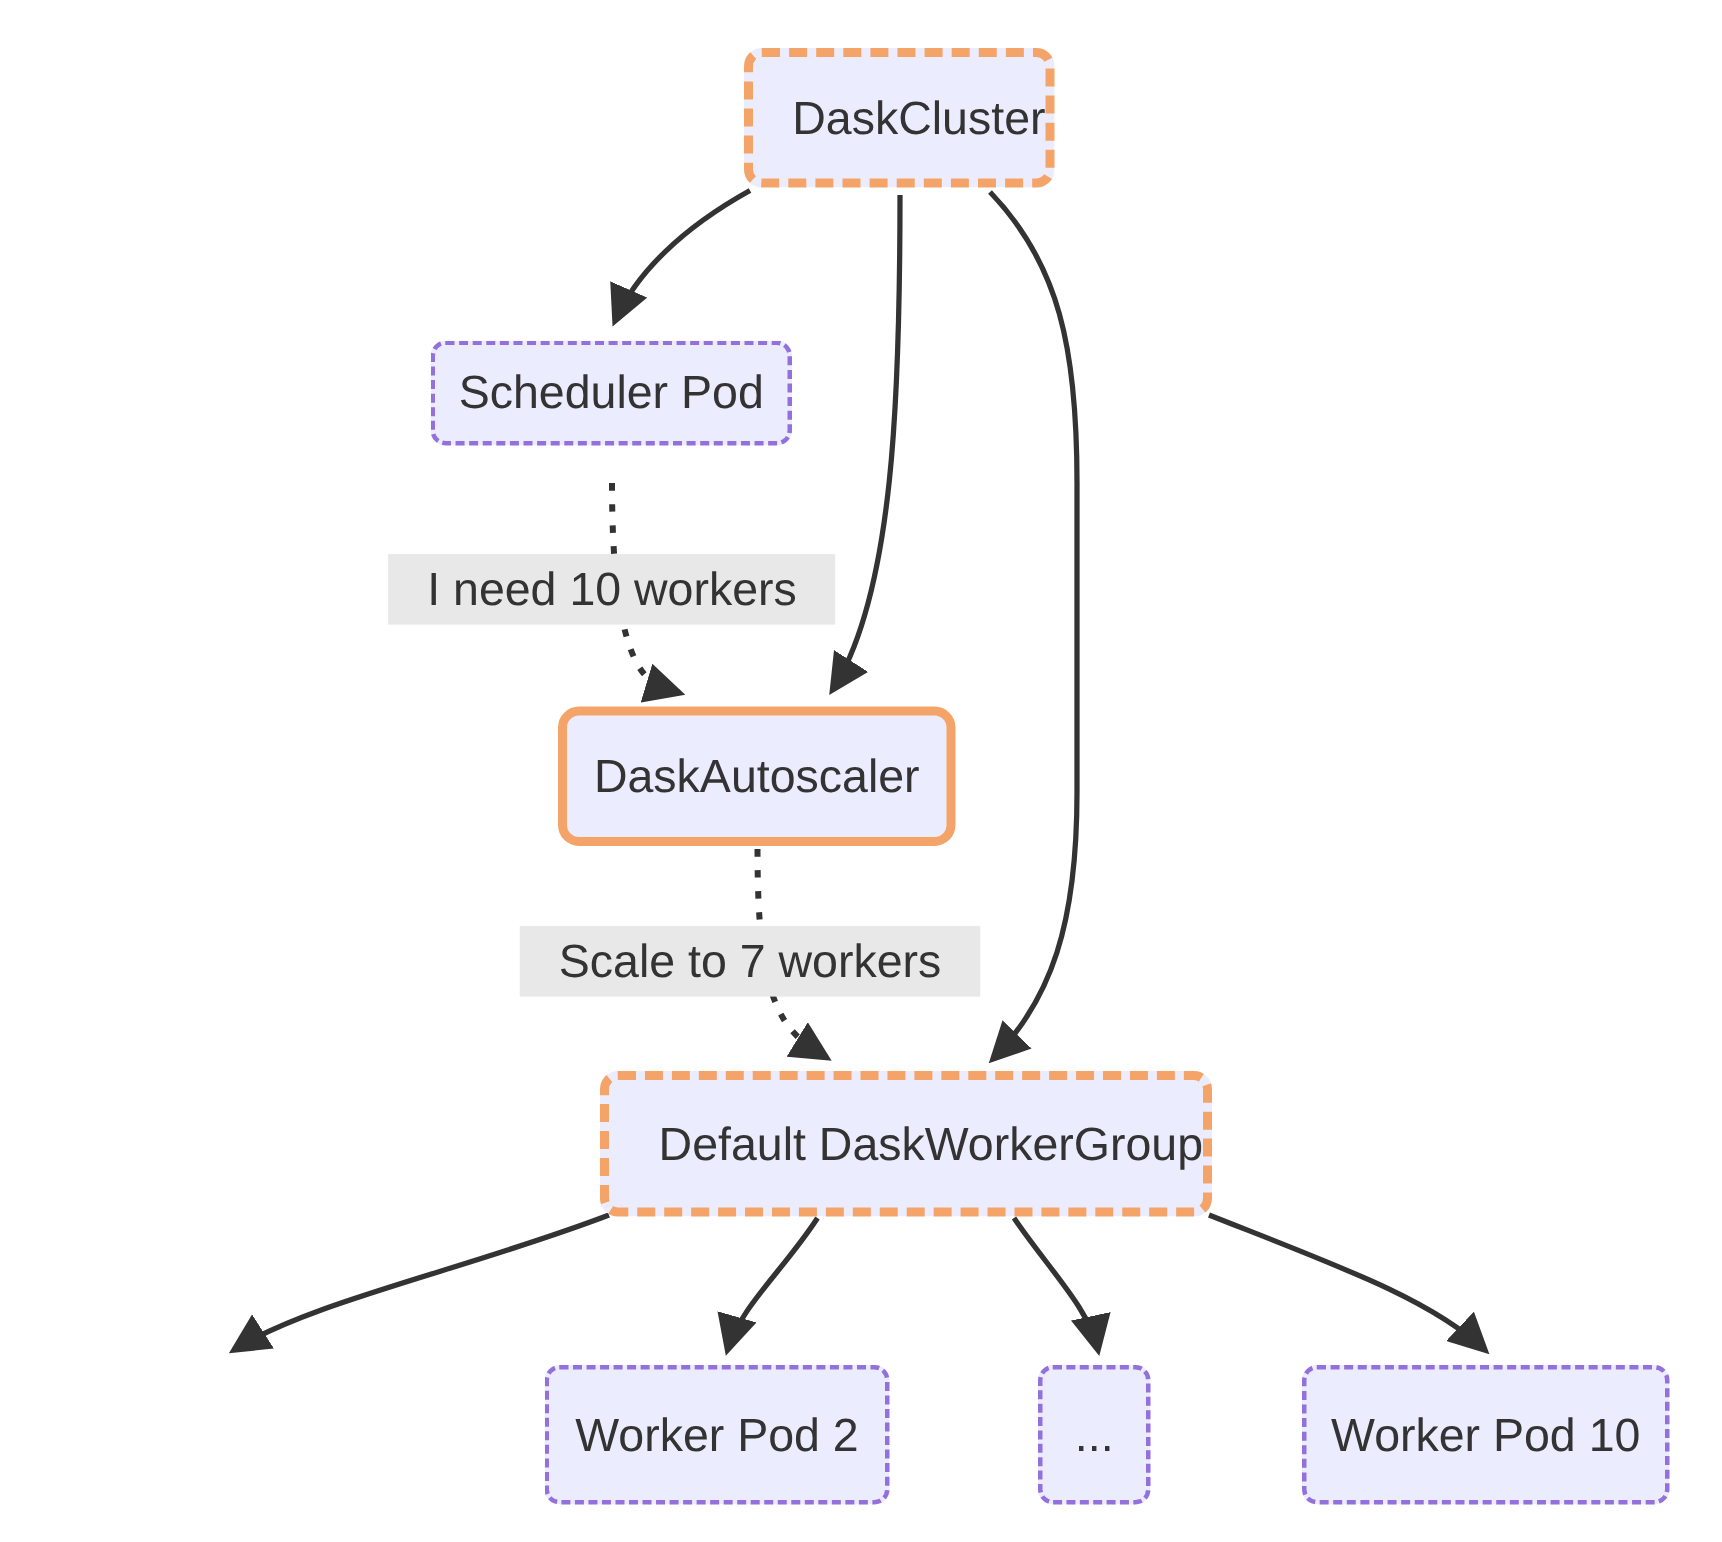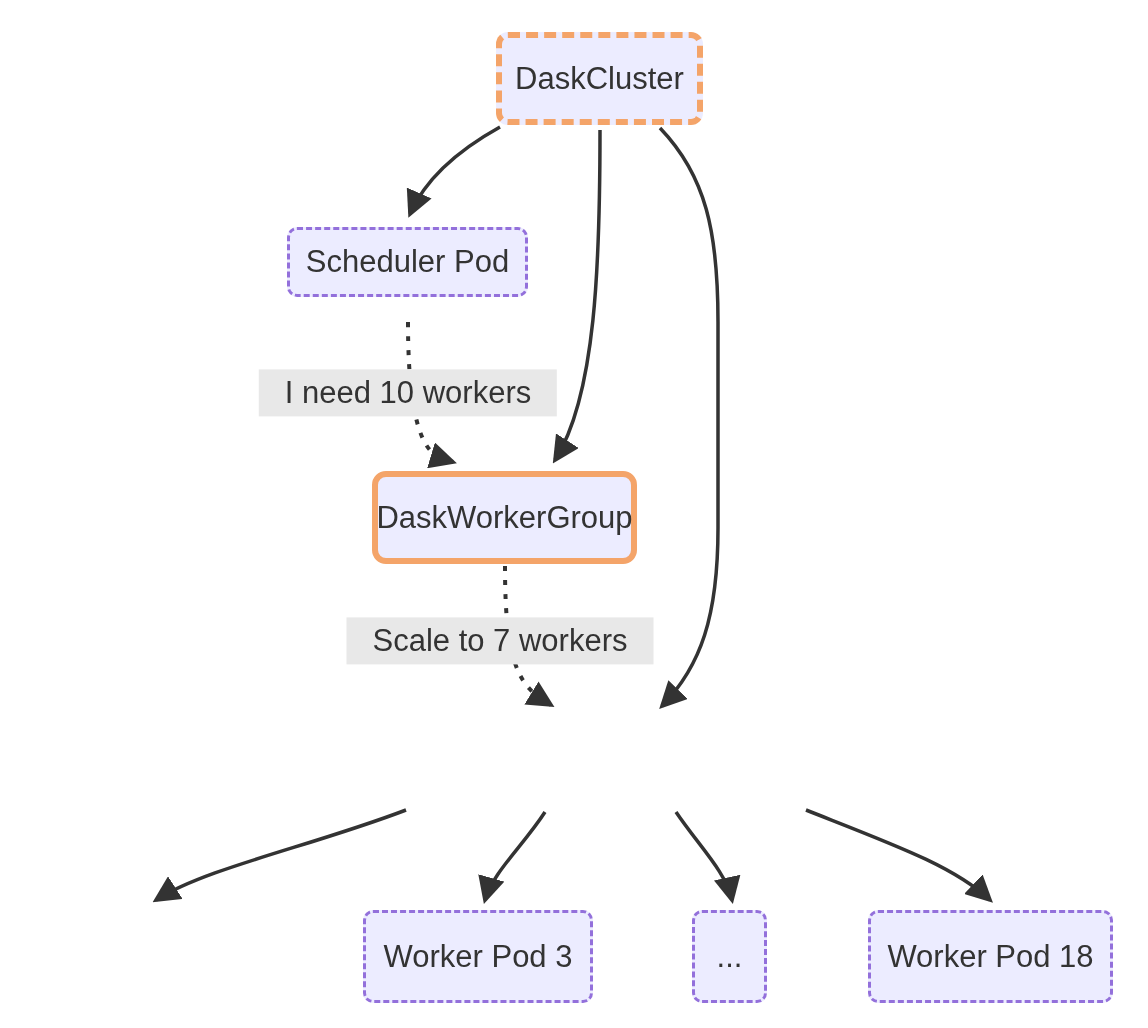--- a/index.html
+++ b/index.html
@@ -41,21 +41,21 @@
     display: flex;
     align-items: center;
     justify-content: center;
     background: var(--node-fill);
     color: var(--text);
     font-size: 31px;
     line-height: 1.2;
     border-radius: 10px;
     white-space: nowrap;
   }
-  .orange-dotted { border: 6px dashed var(--orange-stroke); border-radius: 12px; }
+  .orange-dotted { border: 6px dashed var(--orange-stroke); border-radius: 12px; justify-content: flex-end; }
   .orange-solid  { border: 6px solid  var(--orange-stroke); border-radius: 14px; }
   .purple-dashed { border: 3px dashed var(--purple-stroke); }
   .edge-label {
     position: absolute;
     transform: translate(-50%, -50%);
     background: var(--label-bg);
     color: var(--text);
     font-size: 31px;
     line-height: 1.2;
     padding: 5px 26px;
@@ -100,32 +100,35 @@
     <span>DaskCluster</span>
   </div>
 
   <div class="node purple-dashed" id="node-scheduler-pod">
     <span>Scheduler Pod</span>
   </div>
 
   <div class="edge-label" id="edge-label-need">I need 10 workers</div>
 
   <div class="node orange-solid" id="node-dask-autoscaler">
-    <span>DaskWorkerGroup</span>
+    <span>DaskAutoscaler</span>
   </div>
 
   <div class="edge-label" id="edge-label-scale">Scale to 7 workers</div>
 
+  <div class="node orange-dotted" id="node-worker-group">
+    <span>Default DaskWorkerGroup</span>
+  </div>
 
 
   <div class="node purple-dashed" id="node-worker-pod-2">
-    <span>Worker Pod 3</span>
+    <span>Worker Pod 2</span>
   </div>
 
   <div class="node purple-dashed" id="node-worker-ellipsis">
     <span>...</span>
   </div>
 
   <div class="node purple-dashed" id="node-worker-pod-10">
-    <span>Worker Pod 18</span>
+    <span>Worker Pod 10</span>
   </div>
 
 </div>
 
 </body></html>

